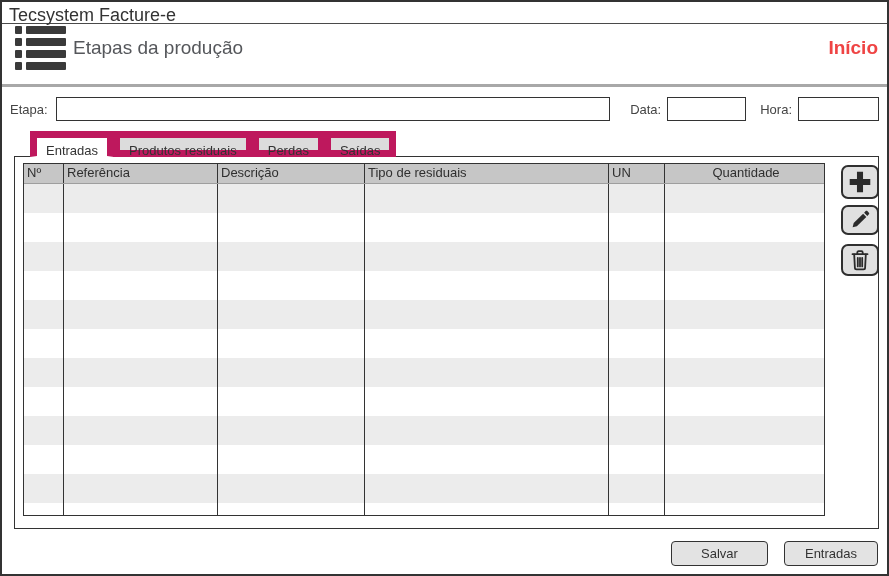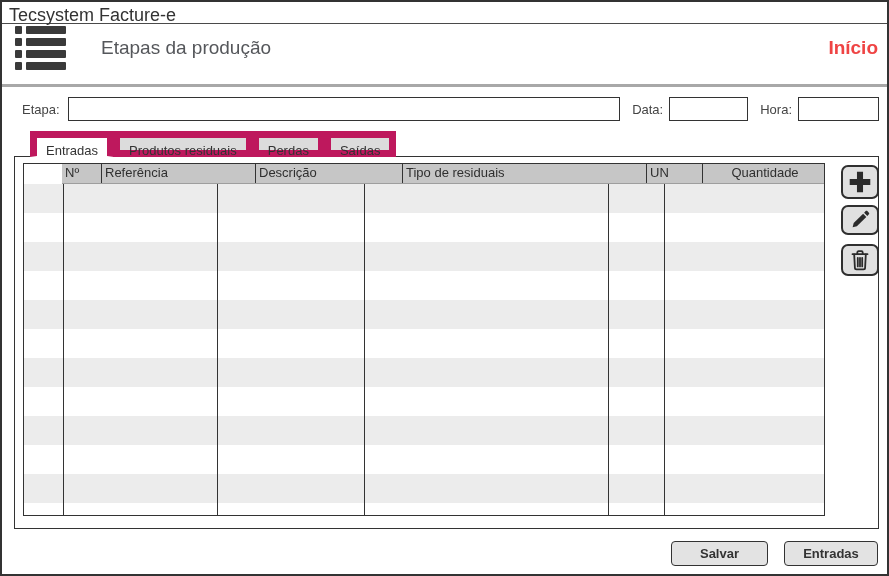--- a/index.html
+++ b/index.html
@@ -23,21 +23,20 @@
     border-bottom:1px solid #4a4a4a;
   }
 
   
   .header {
     height:63px;
     display:flex;
     align-items:center;
     padding:0 9px 12px 12px;
     border-bottom:3px solid #a8a8a8;
-    gap:28px;
   }
   .applogo { width:52px; height:48px; display:block; flex:0 0 auto; }
   .header-title {
     margin-left:7px;
     font-size:19px;
     color:#55575b;
     font-weight:400;
   }
   .header-spacer { flex:1; }
   .header-nav {
@@ -48,21 +47,21 @@
   }
 
   
   .formrow {
     display:flex;
     align-items:center;
     padding:10px 8px 0 8px;
     font-size:13px;
     color:#444;
   }
-  .formrow label { white-space:nowrap;margin-left:12px; }
+  .formrow label { white-space:nowrap; }
   .tinput {
     height:24px;
     border:1px solid #333;
     background:#fff;
     font-family:"Liberation Sans", sans-serif;
     font-size:13px;
     padding:0 4px;
     outline:none;
   }
   .etapa-input { flex:1; margin-left:8px; }
@@ -113,21 +112,20 @@
     background:#fff;
   }
   .thead, .trow {
     display:grid;
     grid-template-columns:40px 154px 147px 244px 56px auto;
   }
   .thead {
     height:20px;
     background:#c6c6c6;
     border-bottom:1px solid #9e9e9e;
-    margin-left:38px;
   }
   .thcell {
     font-size:13px;
     color:#2f2f2f;
     padding:1px 0 0 3px;
     border-right:1px solid #333;
     overflow:hidden;
     white-space:nowrap;
   }
   .thcell:last-child { border-right:none;text-align:center; }
@@ -169,21 +167,20 @@
   }
   .btn {
     height:25px;
     border:1px solid #333;
     border-radius:4px;
     background:#e3e3e3;
     font-family:"Liberation Sans", sans-serif;
     font-size:13px;
     color:#333;
     cursor:pointer;
-    font-weight:bold;
   }
   .btn-save { width:97px; }
   .btn-cancel { width:94px; }
 </style>
 </head>
 <body>
 
 <div class="window">
 
   <div class="titlebar">

